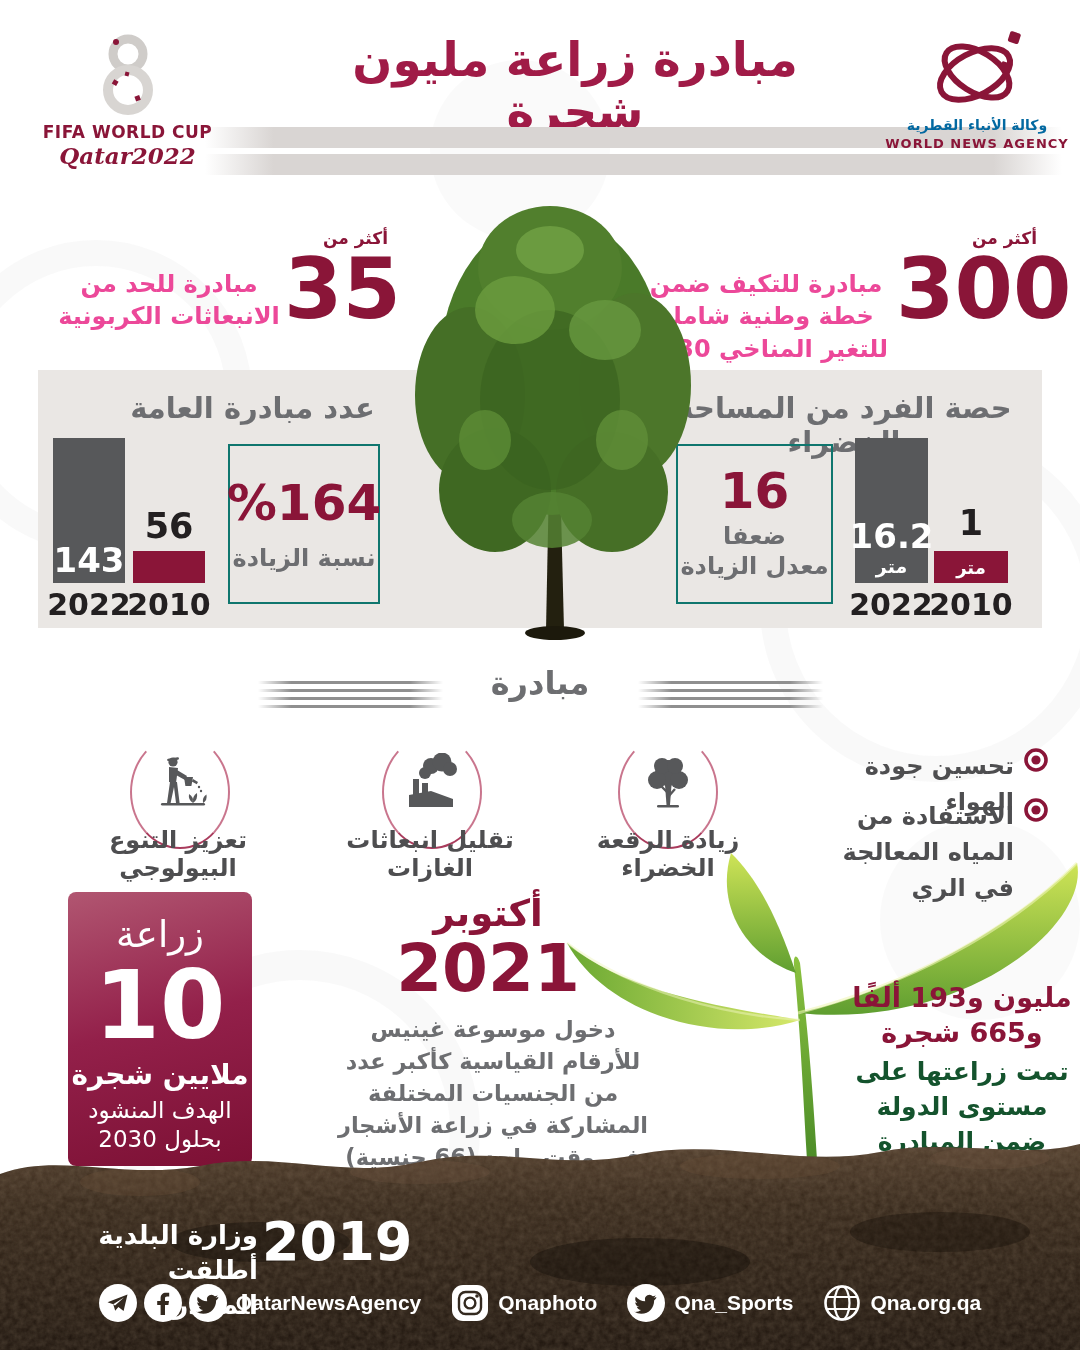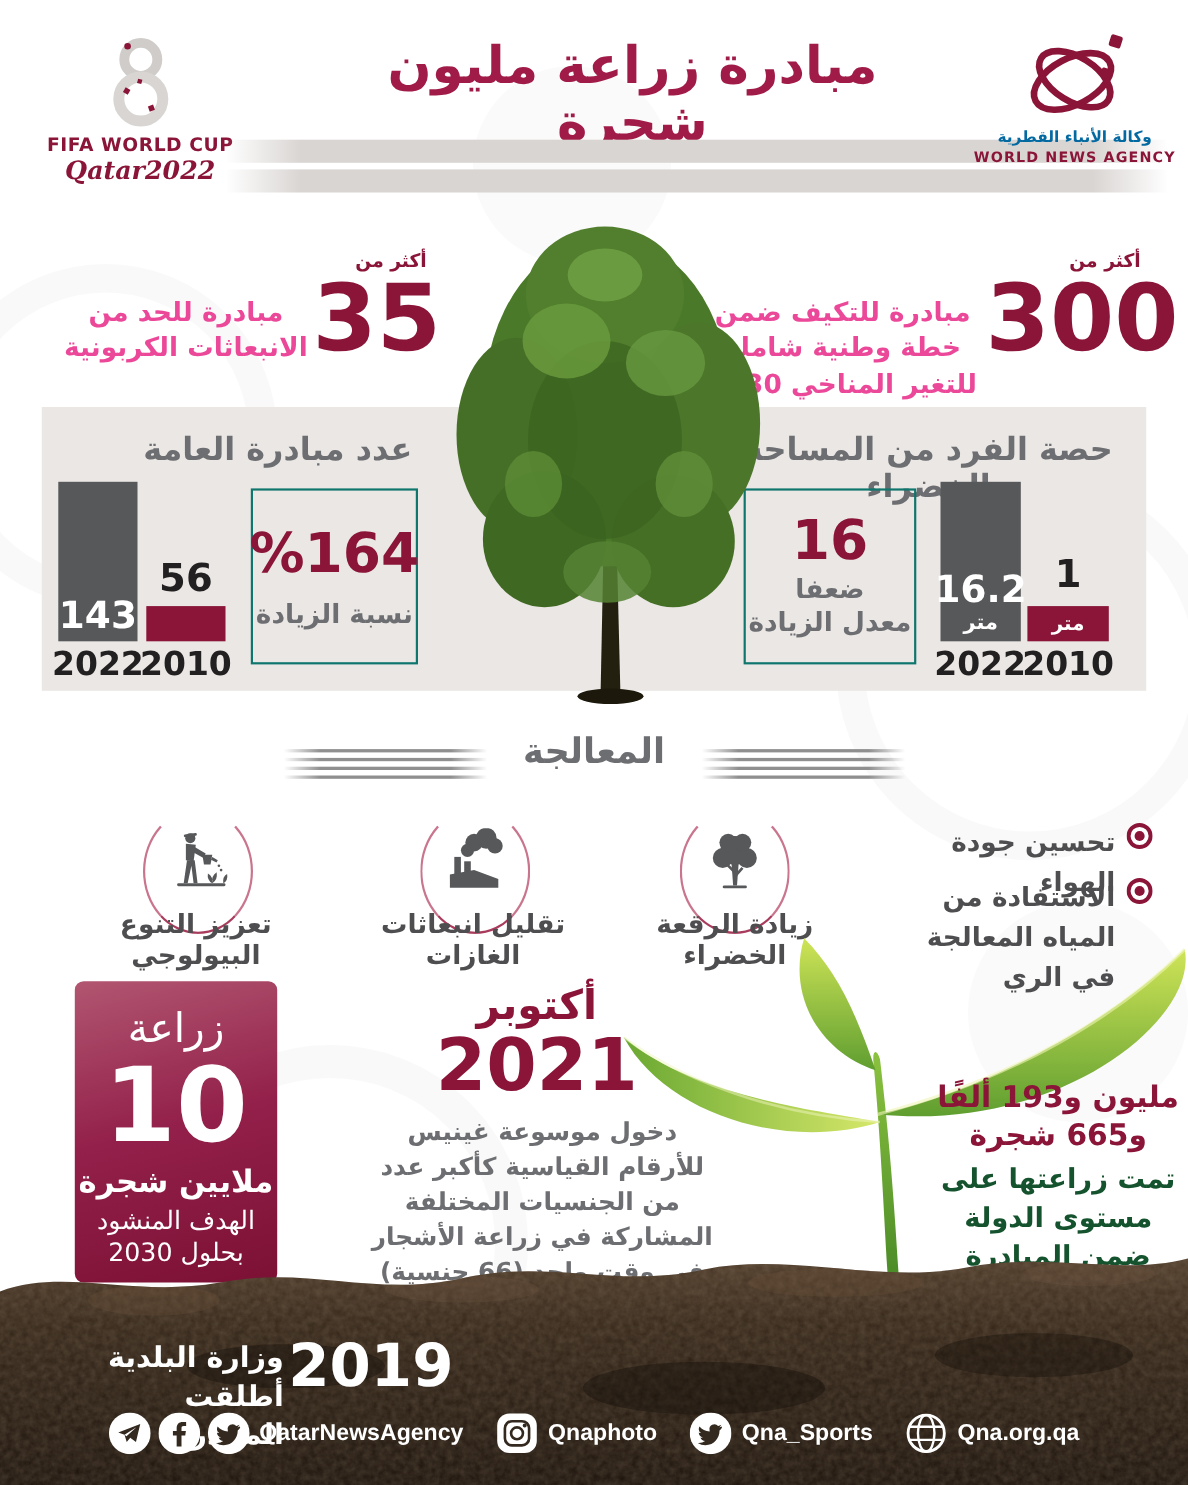--- a/index.html
+++ b/index.html
@@ -207,21 +207,21 @@
     <ellipse cx="152" cy="330" rx="40" ry="28" fill="#558233" opacity=".85"></ellipse>
     <ellipse cx="150" cy="60" rx="34" ry="24" fill="#76a748" opacity=".7"></ellipse>
   </svg>
 
   <div class="abs hstripes hs-l">
     <div class="hl"></div>
       <div class="hl"></div>
       <div class="hl"></div>
       <div class="hl"></div>
   </div>
-  <div class="abs goals-title" dir="rtl">المعالجة</div>
+  <div class="abs goals-title" dir="rtl">مبادرة</div>
   <div class="abs hstripes hs-r">
     <div class="hl"></div>
       <div class="hl"></div>
       <div class="hl"></div>
       <div class="hl"></div>
   </div>
 
   <svg class="abs bicon bi1" viewBox="0 0 24 24">
     <circle cx="12" cy="12" r="10" fill="#fff" stroke="#8A1538" stroke-width="3.6"></circle>
     <circle cx="12" cy="12" r="4.6" fill="#8A1538"></circle>

